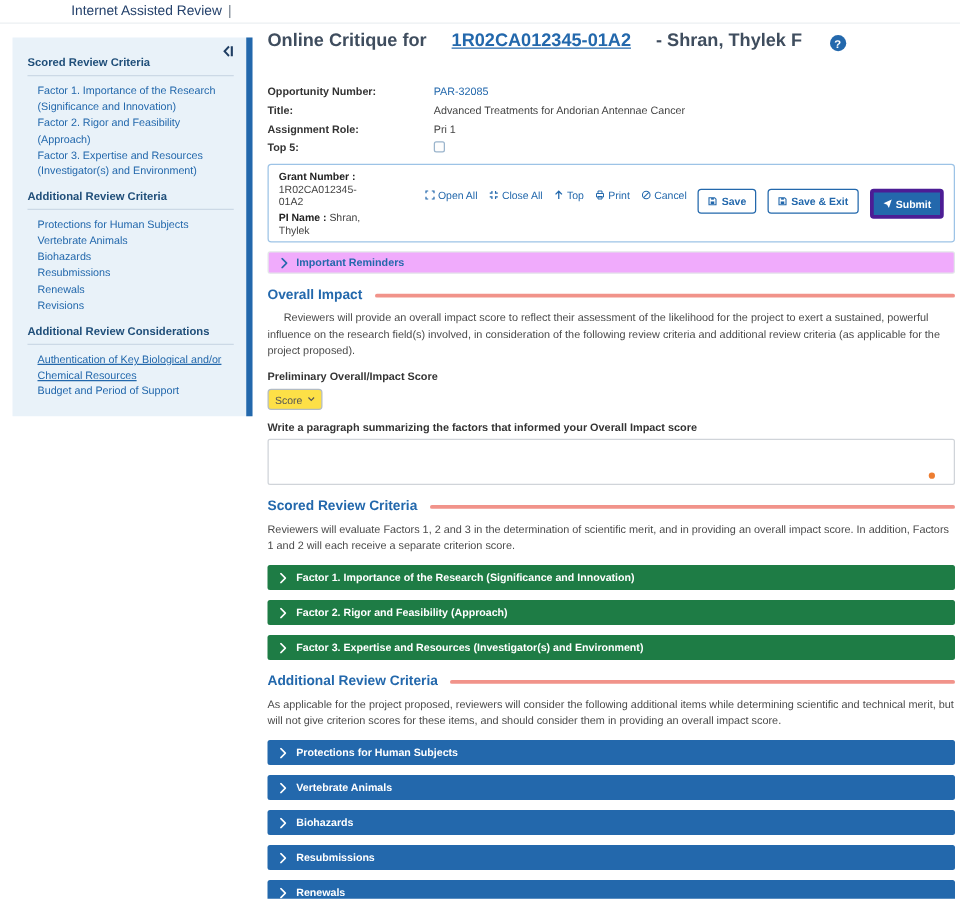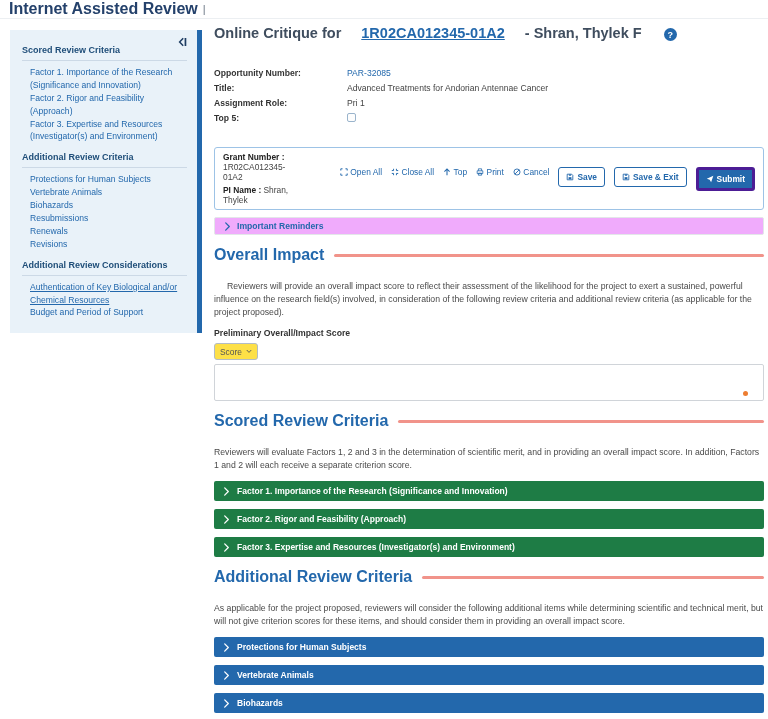--- a/index.html
+++ b/index.html
@@ -2,21 +2,21 @@
 <html><head>
 <meta charset="utf-8">
 <style>
   * { margin:0; padding:0; box-sizing:border-box; }
   html,body { width:768px; height:719px; overflow:hidden; background:#fff;
     font-family:"Liberation Sans","DejaVu Sans",sans-serif; }
 
   
   .appbar { height:19px; display:flex; align-items:center; padding:0 0 0 9px;
     border-bottom:1px solid #eceff2; }
-  .appbar-title { font-size:16px; font-weight:bold; color:#24416b; }
+  .appbar-title { font-size:11px; font-weight:normal; color:#24416b;margin-left:48px; }
   .appbar-sep { color:#6b7785; font-size:11px; margin-left:5px; font-weight:400; }
 
   
   .wrap { display:flex; align-items:flex-start; }
 
   
   .sidebar { position:relative; width:192px; margin:11px 0 0 10px;
     background:#e9f2f9; border-right:5px solid #2368ac; padding:8px 10px 12px 12px; }
   .collapse-btn { position:absolute; top:3px; right:8px; width:12px; height:12px;
     color:#1f3e63; cursor:pointer; }
@@ -41,21 +41,21 @@
   
   .fields { margin-top:24px; }
   .field-row { display:flex; height:15px; align-items:center; }
   .field-label { width:133px; font-size:8.6px; font-weight:bold; color:#333; }
   .field-value { font-size:8.6px; color:#444; }
   .field-value.link { color:#2368ac; cursor:pointer; }
   .checkbox { width:9px; height:9px; border:1px solid #9ab4cc; border-radius:2px;
     background:#fdfdfd; cursor:pointer; }
 
   
-  .toolbox { margin-top:22px; border:1px solid #9dc3e6; border-radius:3px;
+  .toolbox { margin-top:6px; border:1px solid #9dc3e6; border-radius:3px;
     padding:4px 8px; display:flex; justify-content:space-between; align-items:center;
     min-height:36px;gap:48px; }
   .toolbox-left { display:flex; flex-direction:column; gap:3px; }
   .tool-line { font-size:8.4px; color:#444; }
   .tool-line b { color:#222; }
   .toolbox-right { display:flex; align-items:flex-start; gap:9px; }
   .tool-link { display:flex; align-items:center; gap:2.5px; font-size:8.4px;
     color:#2368ac; cursor:pointer; white-space:nowrap; }
   .tool-link svg { width:8px; height:8px; }
   .btn { display:flex; align-items:center; gap:3px; font-size:8.4px; font-weight:600;
@@ -66,25 +66,25 @@
 
   
   .reminders { margin-top:7px; background:#f0abfc; border:1px solid #e3e6e9;
     border-radius:2px; height:18px; display:flex; align-items:center; gap:6px;
     padding:0 9px; cursor:pointer; }
   .reminders .chev { color:#2368ac; }
   .reminders-label { font-size:8.6px; font-weight:600; color:#2368ac; }
 
   
   .sec-heading { display:flex; align-items:center; margin-top:11px; }
-  .sec-heading-text { font-size:16px; font-weight:bold; color:#2368ac;
+  .sec-heading-text { font-size:11px; font-weight:bold; color:#2368ac;
     white-space:nowrap; }
   .sec-rule { flex:1; height:3px; background:#f1938a; border-radius:2px;
     margin-left:10px; }
-  .sec-desc { margin-top:16px; font-size:8.7px; color:#4a4a4a; line-height:1.5; }
+  .sec-desc { margin-top:6px; font-size:8.7px; color:#4a4a4a; line-height:1.5; }
   .sec-desc.indent { text-indent:13px; }
 
   .bold-label { margin-top:9px; font-size:8.7px; font-weight:bold; color:#333; }
 
   
   .score-select { margin-top:5px; width:44px; height:17px; border:1px solid #b3bcc4;
     border-radius:3px; background:#fde047; display:flex; align-items:center;
     justify-content:space-between; padding:0 5px; font-size:8.4px; color:#555;
     cursor:pointer; }
   .score-select svg { width:6px; height:5px; color:#555; }
@@ -267,20 +267,21 @@
       <span class="sec-rule"></span>
     </div>
     <div class="sec-desc indent">Reviewers will provide an overall impact score to reflect their assessment of the likelihood for the project to exert a sustained, powerful influence on the research field(s) involved, in consideration of the following review criteria and additional review criteria (as applicable for the project proposed).</div>
     <div class="bold-label">Preliminary Overall/Impact Score</div>
     <div class="score-select">
       <span>Score</span>
       <svg viewBox="0 0 8 6">
           <path d="M1 1l3 3.2L7 1" fill="none" stroke="currentColor" stroke-width="1.2"></path>
         </svg>
     </div>
+    <div class="bold-label">Write a paragraph summarizing the factors that informed your Overall Impact score</div>
     <div class="ta-wrap">
       <textarea class="critique-ta" value="" style=""></textarea>
       <span class="req-dot"></span>
     </div>
 
     <div class="sec-heading">
       <span class="sec-heading-text">Scored Review Criteria</span>
       <span class="sec-rule"></span>
     </div>
     <div class="sec-desc">Reviewers will evaluate Factors 1, 2 and 3 in the determination of scientific merit, and in providing an overall impact score. In addition, Factors 1 and 2 will each receive a separate criterion score.</div>

